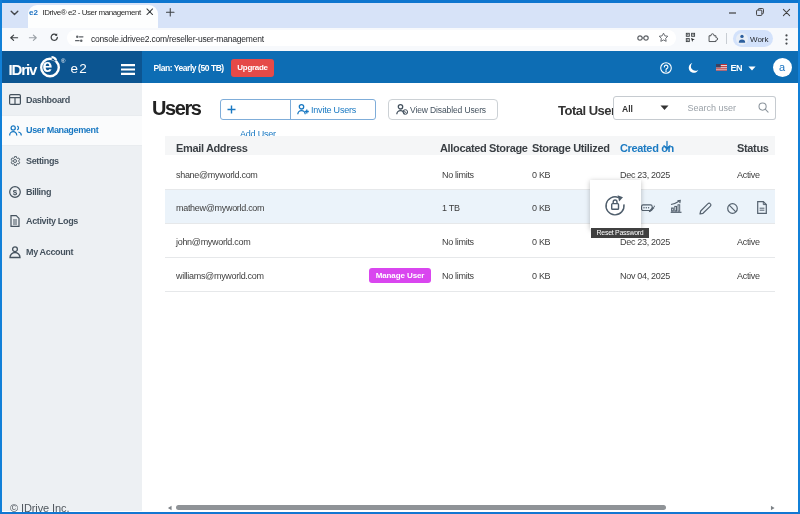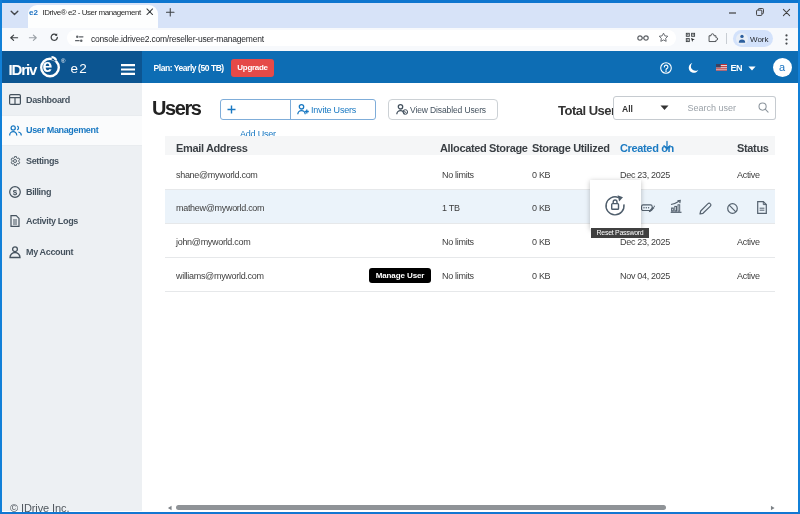--- a/index.html
+++ b/index.html
@@ -42,21 +42,21 @@
 #selbox { left:613px; top:96px; width:65px; height:24px; border:1px solid #c6cbd0; background:#fff; border-radius:3px 0 0 3px; }
 #alltxt { left:622px; top:103.5px; font-size:8.5px; font-weight:bold; color:#333; position:absolute; }
 #srch { left:677px; top:96px; width:99px; height:24px; border:1px solid #c6cbd0; border-left:none; background:#fff; border-radius:0 3px 3px 0; }
 #srchtxt { left:687.5px; top:103px; font-size:9px; color:#9aa1a8; position:absolute; }
 
 #thead { left:165px; top:136px; width:610px; height:19px; background:#f5f6f7; }
 .th { position:absolute; font-size:11px; letter-spacing:-0.35px; font-weight:bold; color:#3a3f44; top:141.5px; }
 .td { position:absolute; font-size:9px; letter-spacing:-0.3px; color:#3e3e3e; }
 #row2 { left:165px; top:189px; width:610px; height:34px; background:#ebf3fa; }
 .rline { position:absolute; left:165px; width:610px; height:1px; background:#e6e8ea; }
-#mng { left:369px; top:268px; width:62px; height:15px; background:#000000; border-radius:3px; color:#fff; font-size:8px; font-weight:bold; letter-spacing:-0.1px; text-align:center; line-height:15px; }
+#mng { left:369px; top:268px; width:62px; height:15px; background:#d946ef; border-radius:3px; color:#fff; font-size:8px; font-weight:bold; letter-spacing:-0.1px; text-align:center; line-height:15px; }
 
 #hovbox { left:590px; top:180px; width:51px; height:49px; background:#fff; box-shadow:0 1px 5px rgba(0,0,0,0.25); }
 #tip { left:591px; top:228px; width:58px; height:10px; background:#404040; color:#fff; font-size:7px; letter-spacing:-0.3px; text-align:center; line-height:10px; }
 
 #sbthumb { left:176px; top:505px; width:490px; height:5px; background:#8f9397; border-radius:2.5px; }
 svg { position:absolute; overflow:visible; }
 </style>
 </head>
 <body>
 <div id="win">

